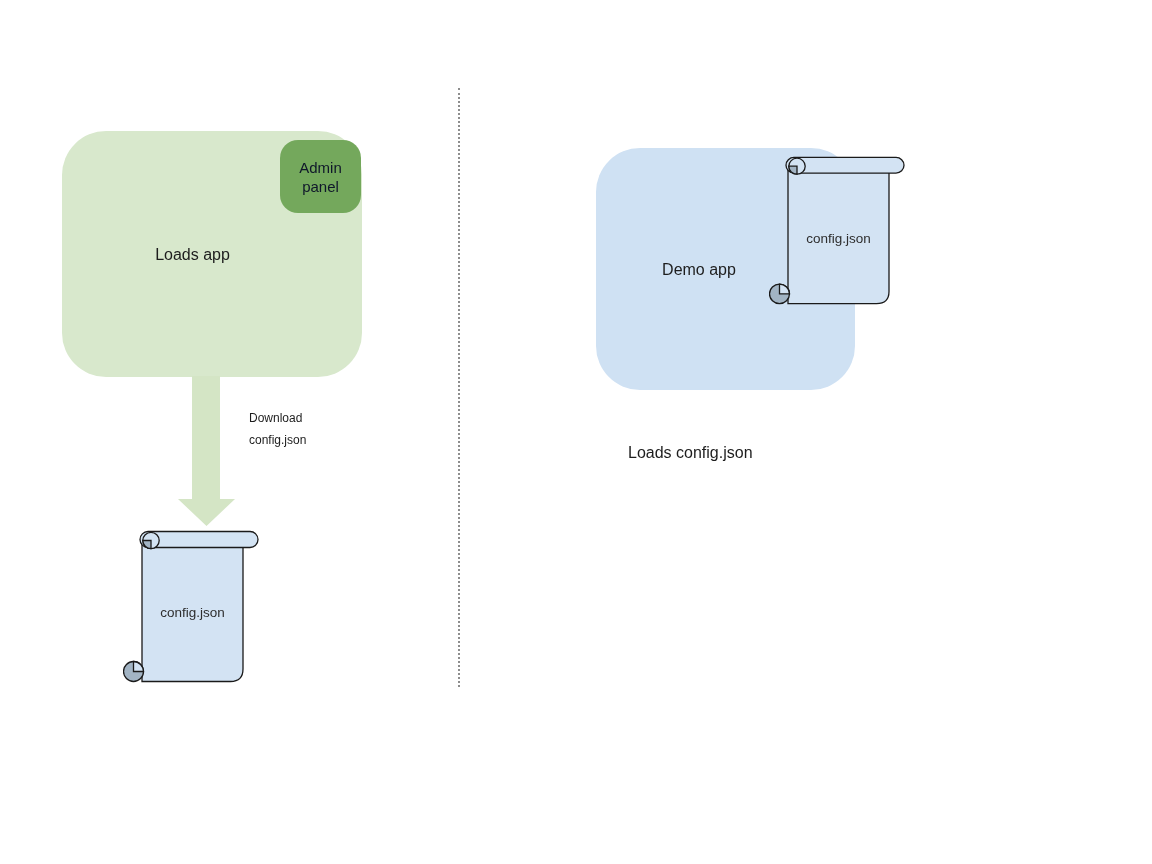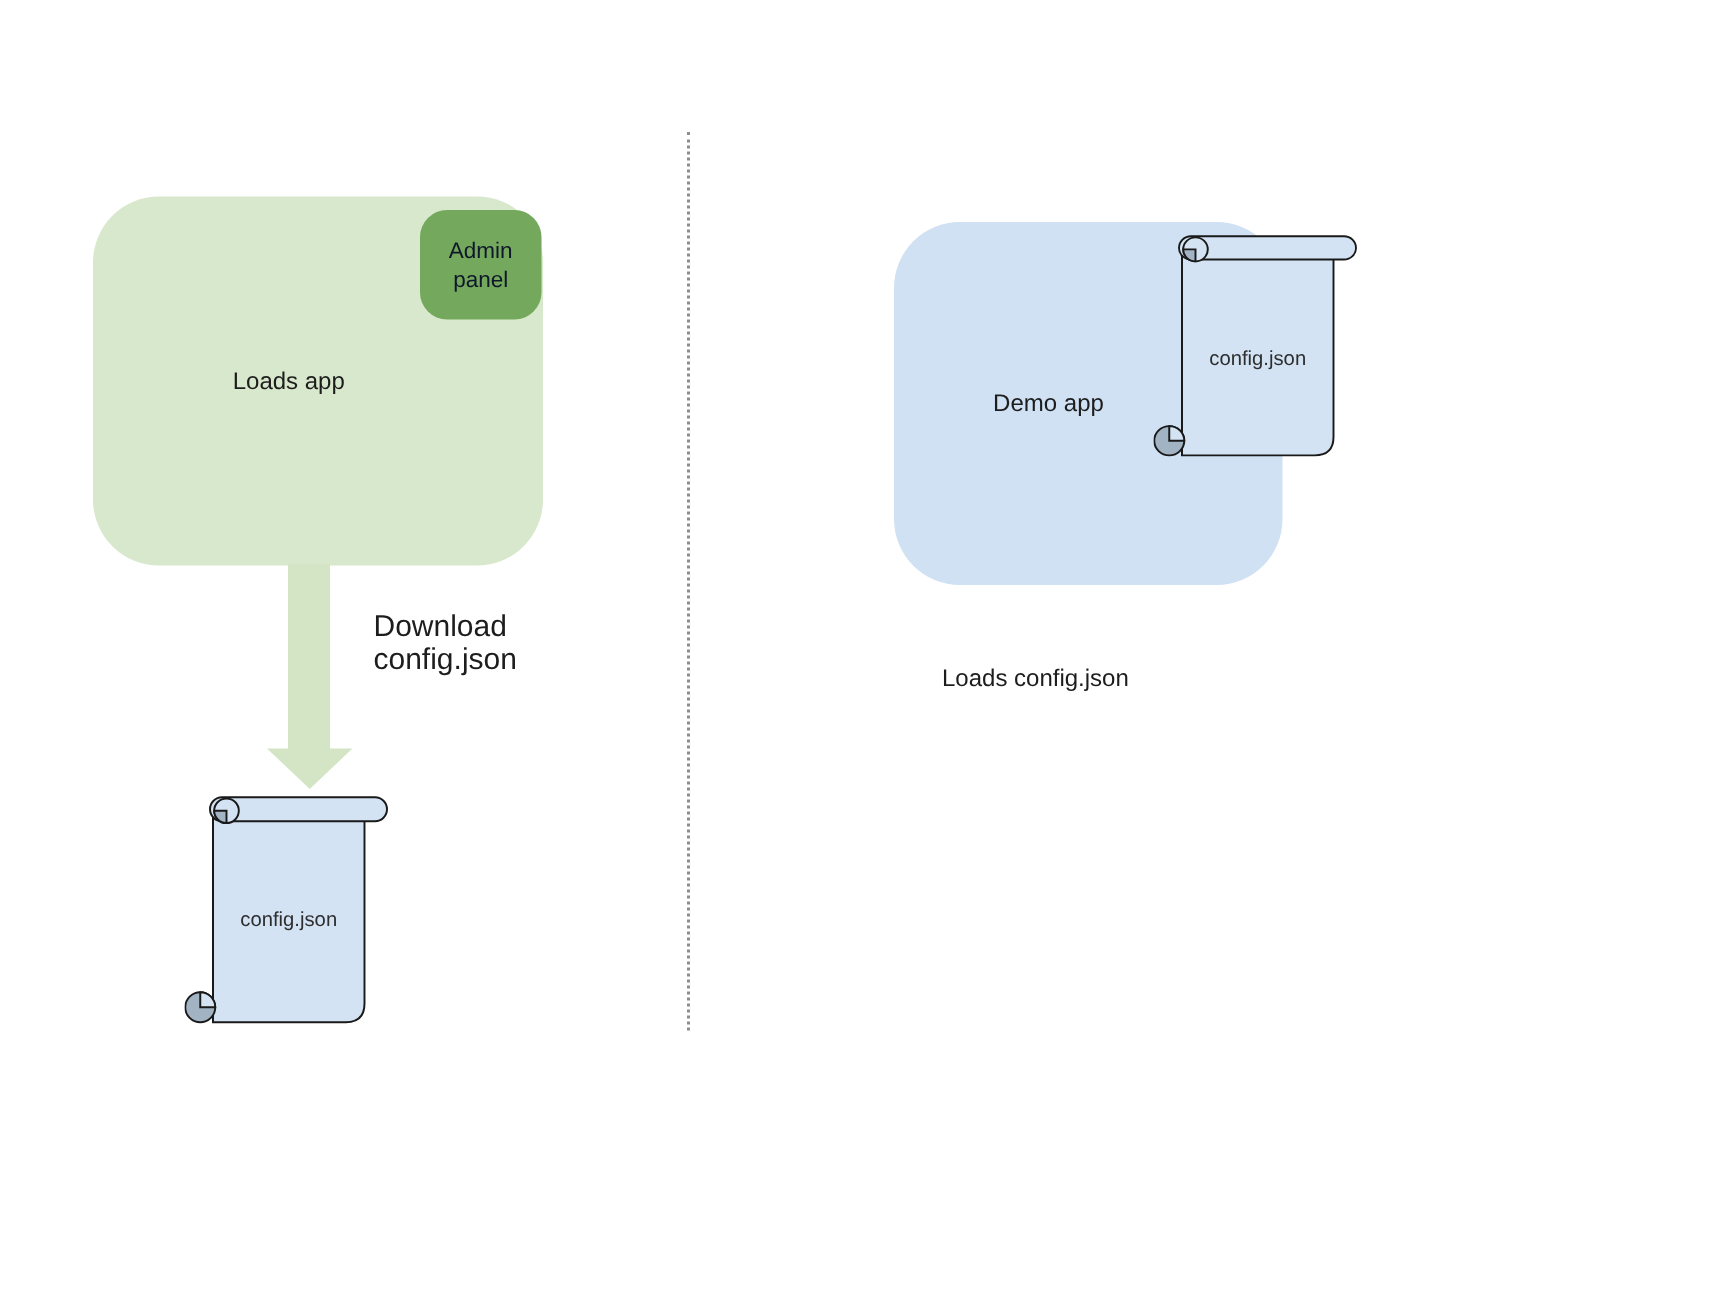--- a/index.html
+++ b/index.html
@@ -39,21 +39,21 @@
     background:var(--demo-app-fill,#cfe1f3);
     border-radius:44px;
   }
   .demo-app-label{
     left:0;top:112px;width:206px;text-align:center;
     font-size:16px;line-height:20px;white-space:nowrap;
   }
   
   .down-arrow{left:178px;top:376px;width:57px;height:150px;}
   .arrow-caption{
-    left:249px;top:407px;font-size:20px;line-height:22px;
+    left:249px;top:407px;font-size:12px;line-height:22px;
   }
   
   .scroll{width:136px;}
   .scroll-left{left:123px;top:530px;height:155px;}
   .scroll-right{left:769px;top:156px;height:151px;}
   .scroll svg{display:block;width:100%;height:100%;}
   .scroll-body{fill:var(--scroll-fill,#d3e3f3);stroke:var(--shape-outline,#1a1a1a);stroke-width:1.3;}
   .scroll-curl{fill:var(--scroll-curl-fill,#a2b4c4);stroke:var(--shape-outline,#1a1a1a);stroke-width:1.3;}
   .scroll-label{
     position:absolute;left:19px;top:74px;width:101px;

